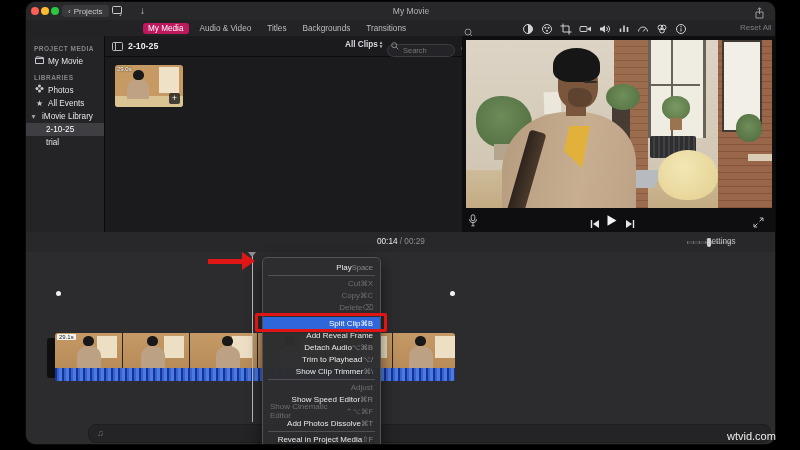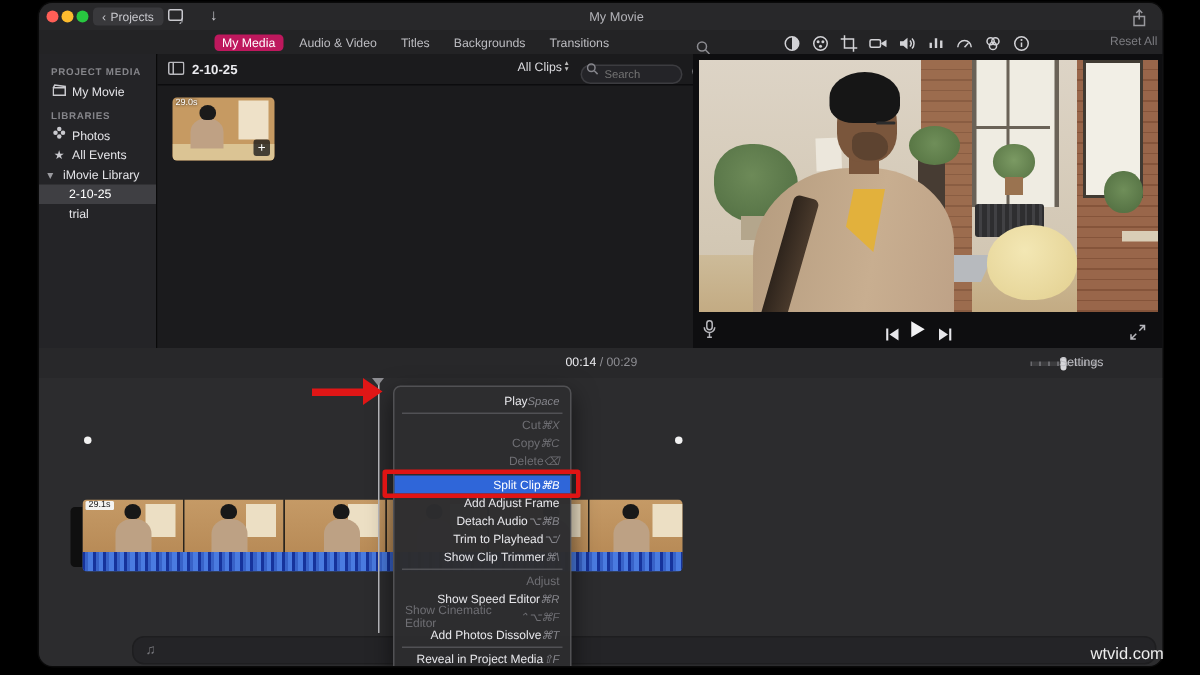--- a/index.html
+++ b/index.html
@@ -29,21 +29,21 @@
   .shead{height:13px;line-height:13px;padding-left:8px;color:#85858a;font-size:6.5px;font-weight:bold;letter-spacing:.5px;}
   .srow{height:13px;line-height:13px;padding-left:9px;color:#e4e4e8;font-size:8.2px;display:flex;align-items:center;gap:4px;}
   .srow .ic{width:9px;text-align:center;color:#c9c9ce;font-size:8px;flex:0 0 9px;}
   .srow.sel{background:#3f3f43;color:#fff;}
   .sub{padding-left:20px;}
   
   .browser{position:absolute;left:79px;top:34px;width:357px;height:196px;background:#1b1b1d;border-right:1px solid #050506;}
   .bhead{position:absolute;left:0;top:0;width:357px;height:20px;border-bottom:1px solid #0c0c0e;
          display:flex;align-items:center;}
   .btitle{color:#ececf0;font-size:8.8px;font-weight:bold;margin-left:5px;}
-  .allclips{position:absolute;left:240px;top:4px;display:flex;gap:2px;color:#dcdce0;font-size:8.2px;}
+  .allclips{position:absolute;left:240px;top:4px;display:flex;gap:2px;color:#dcdce0;font-size:8.2px;font-weight:bold;}
   .chev2{display:flex;flex-direction:column;line-height:4px;font-size:5px;color:#bbb;}
   .search{position:absolute;left:282px;top:3px;width:68px;height:13px;}
   .search input{width:100%;height:100%;box-sizing:border-box;background:#242428;border:1px solid #3c3c40;
       border-radius:7px;color:#9a9aa0;font-size:7.5px;padding:0 4px 0 15px;outline:none;font-family:"Liberation Sans",sans-serif;}
   .search svg{position:absolute;left:4px;top:3px;}
   .clockic{position:absolute;left:356px;top:4px;}
   .thumb{position:absolute;left:10px;top:29px;width:68px;height:42px;border-radius:3px;overflow:hidden;background:#c69a62;}
   
   .viewer{position:absolute;left:436px;top:34px;width:313px;height:196px;background:#0e0e10;}
   .video{position:absolute;left:4px;top:4px;width:306px;height:168px;overflow:hidden;background:linear-gradient(#ddd4c6,#cfc3ae);}
@@ -74,21 +74,21 @@
   .audiolane{position:absolute;left:62px;top:172px;width:681px;height:17px;background:#242427;border:1px solid #1e1e20;border-radius:8px;}
   .playline{position:absolute;left:226px;top:0px;width:1px;height:170px;background:#bdbdc1;z-index:10;}
   .playtri{position:absolute;left:222px;top:0px;width:0;height:0;border-left:4px solid transparent;
      border-right:4px solid transparent;border-top:5px solid #8e8e93;z-index:10;}
   
   .menu{position:absolute;left:236px;top:255px;width:119px;background:rgba(45,45,47,.98);
         border:1px solid #515154;border-radius:5px;box-shadow:0 6px 16px rgba(0,0,0,.55);
         padding:3px 0;z-index:50;box-sizing:border-box;}
   .mi{height:12px;display:flex;align-items:center;justify-content:flex-end;padding:0 7px;
       font-size:8px;color:#e8e8ec;}
-  .mi .sc2{color:#86868c;font-size:7.5px;font-style:italic;}
+  .mi .sc2{color:#86868c;font-size:7.5px;}
   .mi.dis,.mi.dis .sc2{color:#6e6e73;}
   .mi.hl{background:#2f66d9;color:#fff;}
   .mi.hl .sc2{color:#fff;}
   .msep{height:1px;background:#515155;margin:1.5px 5px;}
   
   .arrowbody{position:absolute;left:182px;top:257px;width:34px;height:5px;background:#e01616;z-index:60;}
   .arrowhead{position:absolute;left:216px;top:250px;width:0;height:0;border-top:9px solid transparent;
      border-bottom:9px solid transparent;border-left:13px solid #e01616;z-index:60;}
   .redbox{position:absolute;left:229px;top:311px;width:132px;height:19px;border:3px solid #df1414;
      border-radius:2px;z-index:60;box-sizing:border-box;}
@@ -399,21 +399,21 @@
     <div class="mi dis">
       <span>Delete</span>
           <span class="sc2">⌫</span>
         </div>
     <div class="msep"></div>
     <div class="mi hl">
       <span>Split Clip</span>
           <span class="sc2">⌘B</span>
         </div>
     <div class="mi">
-      <span>Add Adjust Frame</span>
+      <span>Add Reveal Frame</span>
           <span class="sc2"></span>
         </div>
     <div class="mi">
       <span>Detach Audio</span>
           <span class="sc2">⌥⌘B</span>
         </div>
     <div class="mi">
       <span>Trim to Playhead</span>
           <span class="sc2">⌥/</span>
         </div>

